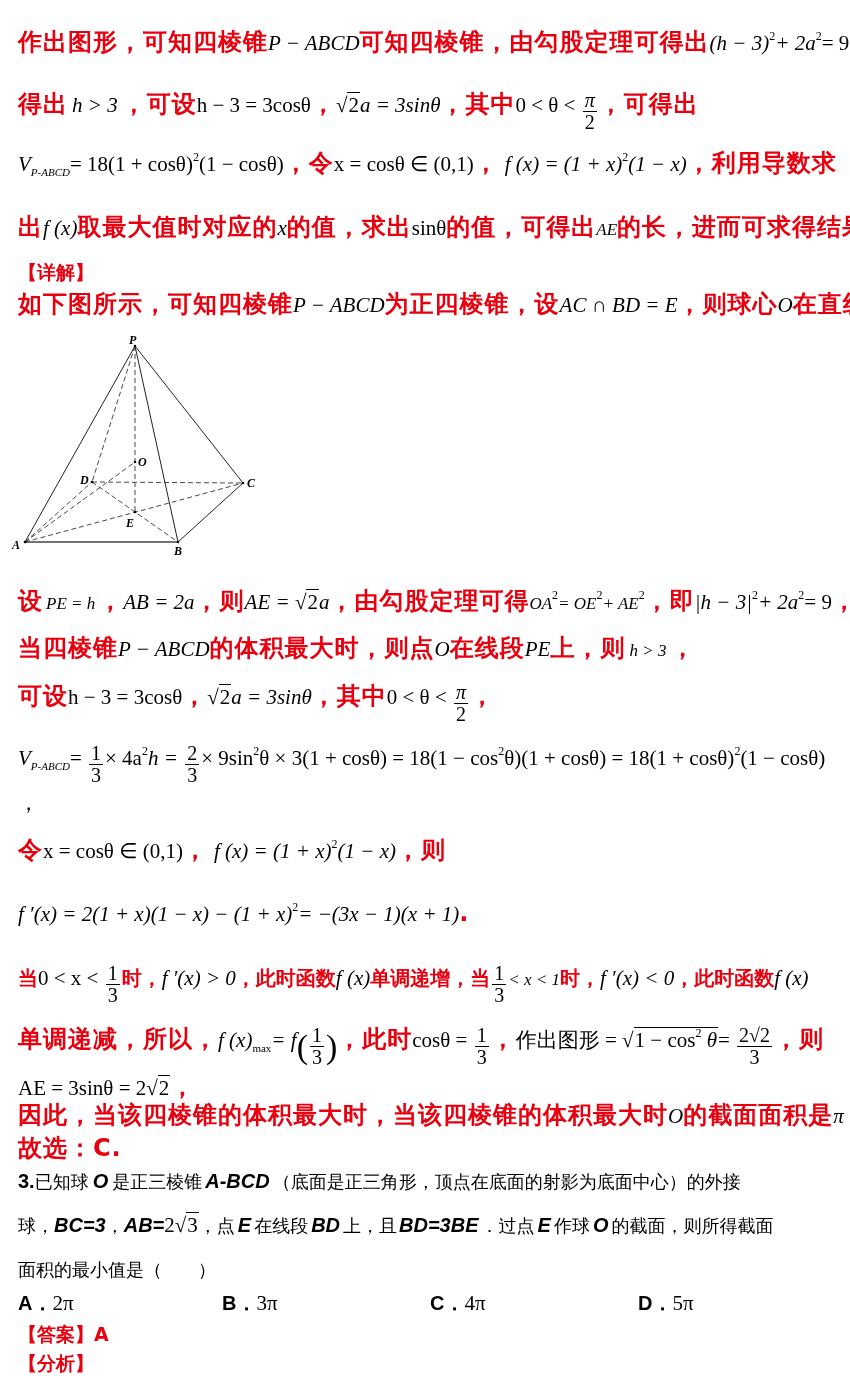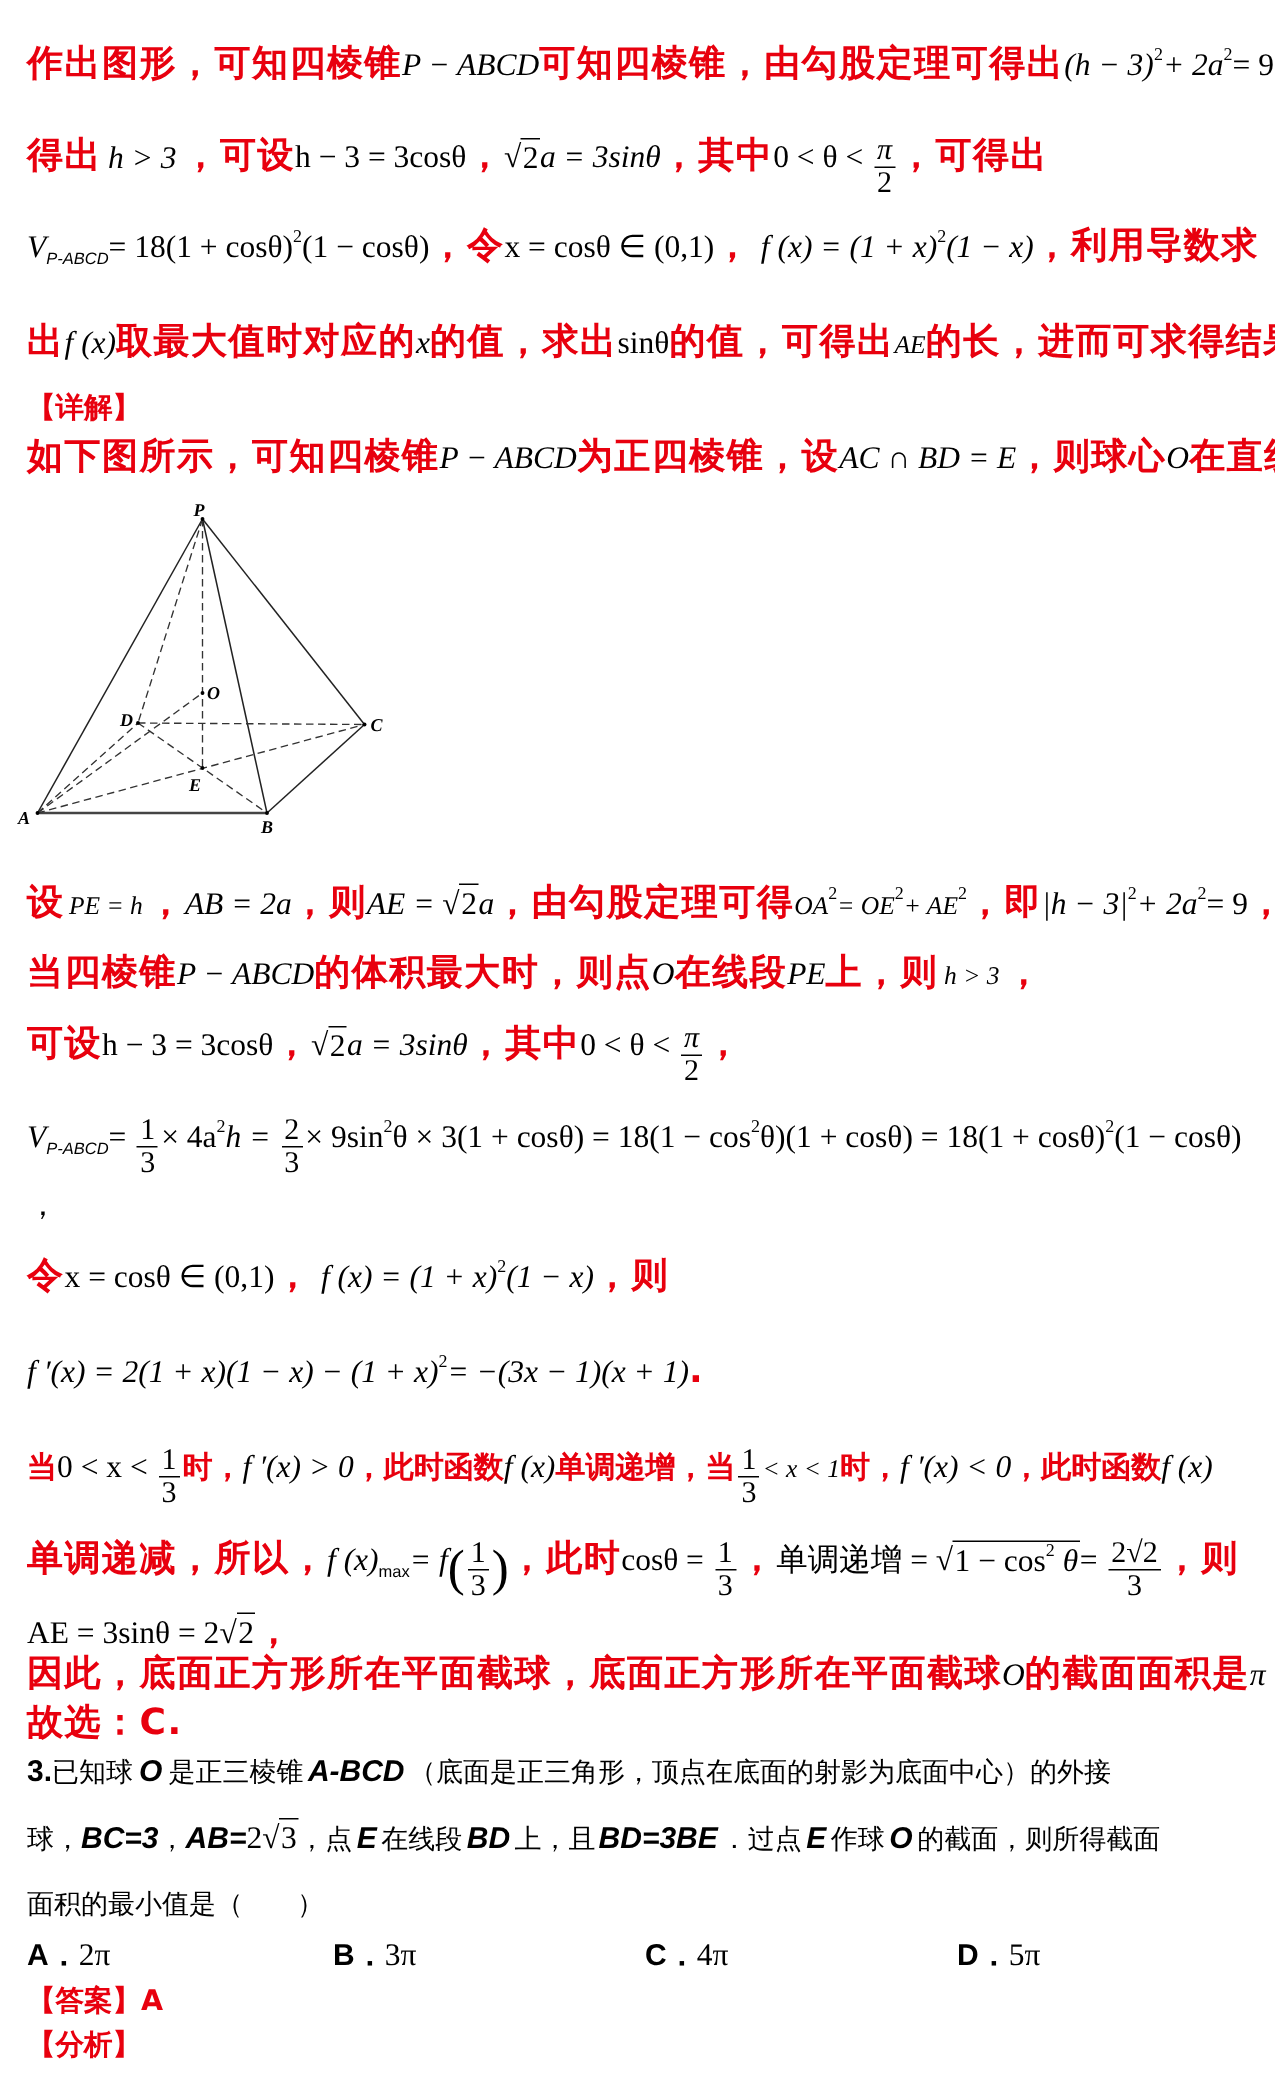--- a/index.html
+++ b/index.html
@@ -8,21 +8,21 @@
   .r  { color:#e8000e; font-family:"DejaVu Sans", sans-serif; font-weight:bold; font-size:24px; letter-spacing:1px; }
   .rt { color:#e8000e; font-family:"DejaVu Sans", sans-serif; font-weight:bold; font-size:19px; }
   .rs { color:#e8000e; font-family:"DejaVu Serif", serif; font-weight:bold; font-size:20px; }
   .m  { color:#000; font-family:"Liberation Serif", serif; font-size:21px; font-style:normal; }
   .mi { font-style:italic; }
   .msm{ color:#000; font-family:"Liberation Serif", serif; font-size:17px; font-style:italic; }
   .k  { color:#000; font-family:"DejaVu Serif", serif; font-size:18px; }
   .kb { color:#000; font-family:"Liberation Sans", sans-serif; font-size:20px; font-weight:bold; font-style:italic; }
   .kn { color:#000; font-family:"Liberation Sans", sans-serif; font-size:20px; font-weight:bold; }
   .sp { font-family:"Liberation Serif", serif; font-size:12px; vertical-align:10px; line-height:0; color:#000; }
-  .sb { font-family:Liberation Sans, sans-serif; font-size:11px; vertical-align:-5px; line-height:0; color:#000; font-style:italic; }
+  .sb { font-family:Liberation Serif, serif; font-size:11px; vertical-align:-5px; line-height:0; color:#000; font-style:italic; }
   .frac { display:inline-block; vertical-align:middle; text-align:center; margin:0 2px; font-family:"Liberation Serif", serif; color:#000; }
   .frac > span { display:block; font-size:20px; line-height:21px; padding:0 2px; }
   .frac .num { border-bottom:1px solid #000; }
   .sqrt { font-family:"Liberation Serif", serif; font-size:21px; color:#000; white-space:nowrap; }
   .sqrt .rs-sign { font-size:21px; }
   .sqrt .rad { border-top:1px solid #000; padding:0 1px; }
   .big { font-family:"Liberation Serif", serif; font-size:34px; color:#000; vertical-align:middle; line-height:0; }
   .opt { position:absolute; top:0; }
   #figure { position:absolute; left:0; top:325px; }
   #figure text { font-family:"Liberation Serif", serif; font-style:italic; font-weight:bold; font-size:12px; fill:#000; }
@@ -226,35 +226,35 @@
   <span class="r">单调递减，所以，</span>
   <span class="m mi">f (x)</span><span class="sb" style="font-style:normal">max</span>
   <span class="m mi"> = f</span>
   <span class="big">(</span>
   <span class="frac"><span class="num">1</span><span class="den">3</span></span>
   <span class="big">)</span>
   <span class="r">，此时</span>
   <span class="m">cosθ = </span>
   <span class="frac"><span class="num">1</span><span class="den">3</span></span>
   <span class="r">，</span>
-  <span class="m">单调递增 = </span>
+  <span class="m">作出图形 = </span>
   <span class="sqrt"><span class="rs-sign">√</span><span class="rad"><span>1 − cos</span><span class="sp">2</span><span class="mi"> θ</span></span></span>
   <span class="m"> = </span>
   <span class="frac"><span class="num">2√2</span><span class="den">3</span></span>
   <span class="r">，则</span>
 </div>
 
 <div class="ln" style="top:1075px">
   <span class="m">AE = 3sinθ = 2</span>
   <span class="sqrt"><span class="rs-sign">√</span><span class="rad">2</span></span>
   <span class="r">，</span>
 </div>
 
 <div class="ln" style="top:1103px">
-  <span class="r">因此，底面正方形所在平面截球，底面正方形所在平面截球</span>
+  <span class="r">因此，当该四棱锥的体积最大时，当该四棱锥的体积最大时</span>
   <span class="m mi">O</span>
   <span class="r">的截面面积是</span>
   <span class="m mi">π × AE</span><span class="sp">2</span>
   <span class="m mi"> = 8π</span>
   <span class="r">.</span>
 </div>
 
 <div class="ln" style="top:1136px">
   <span class="r">故选：C.</span>
 </div>

